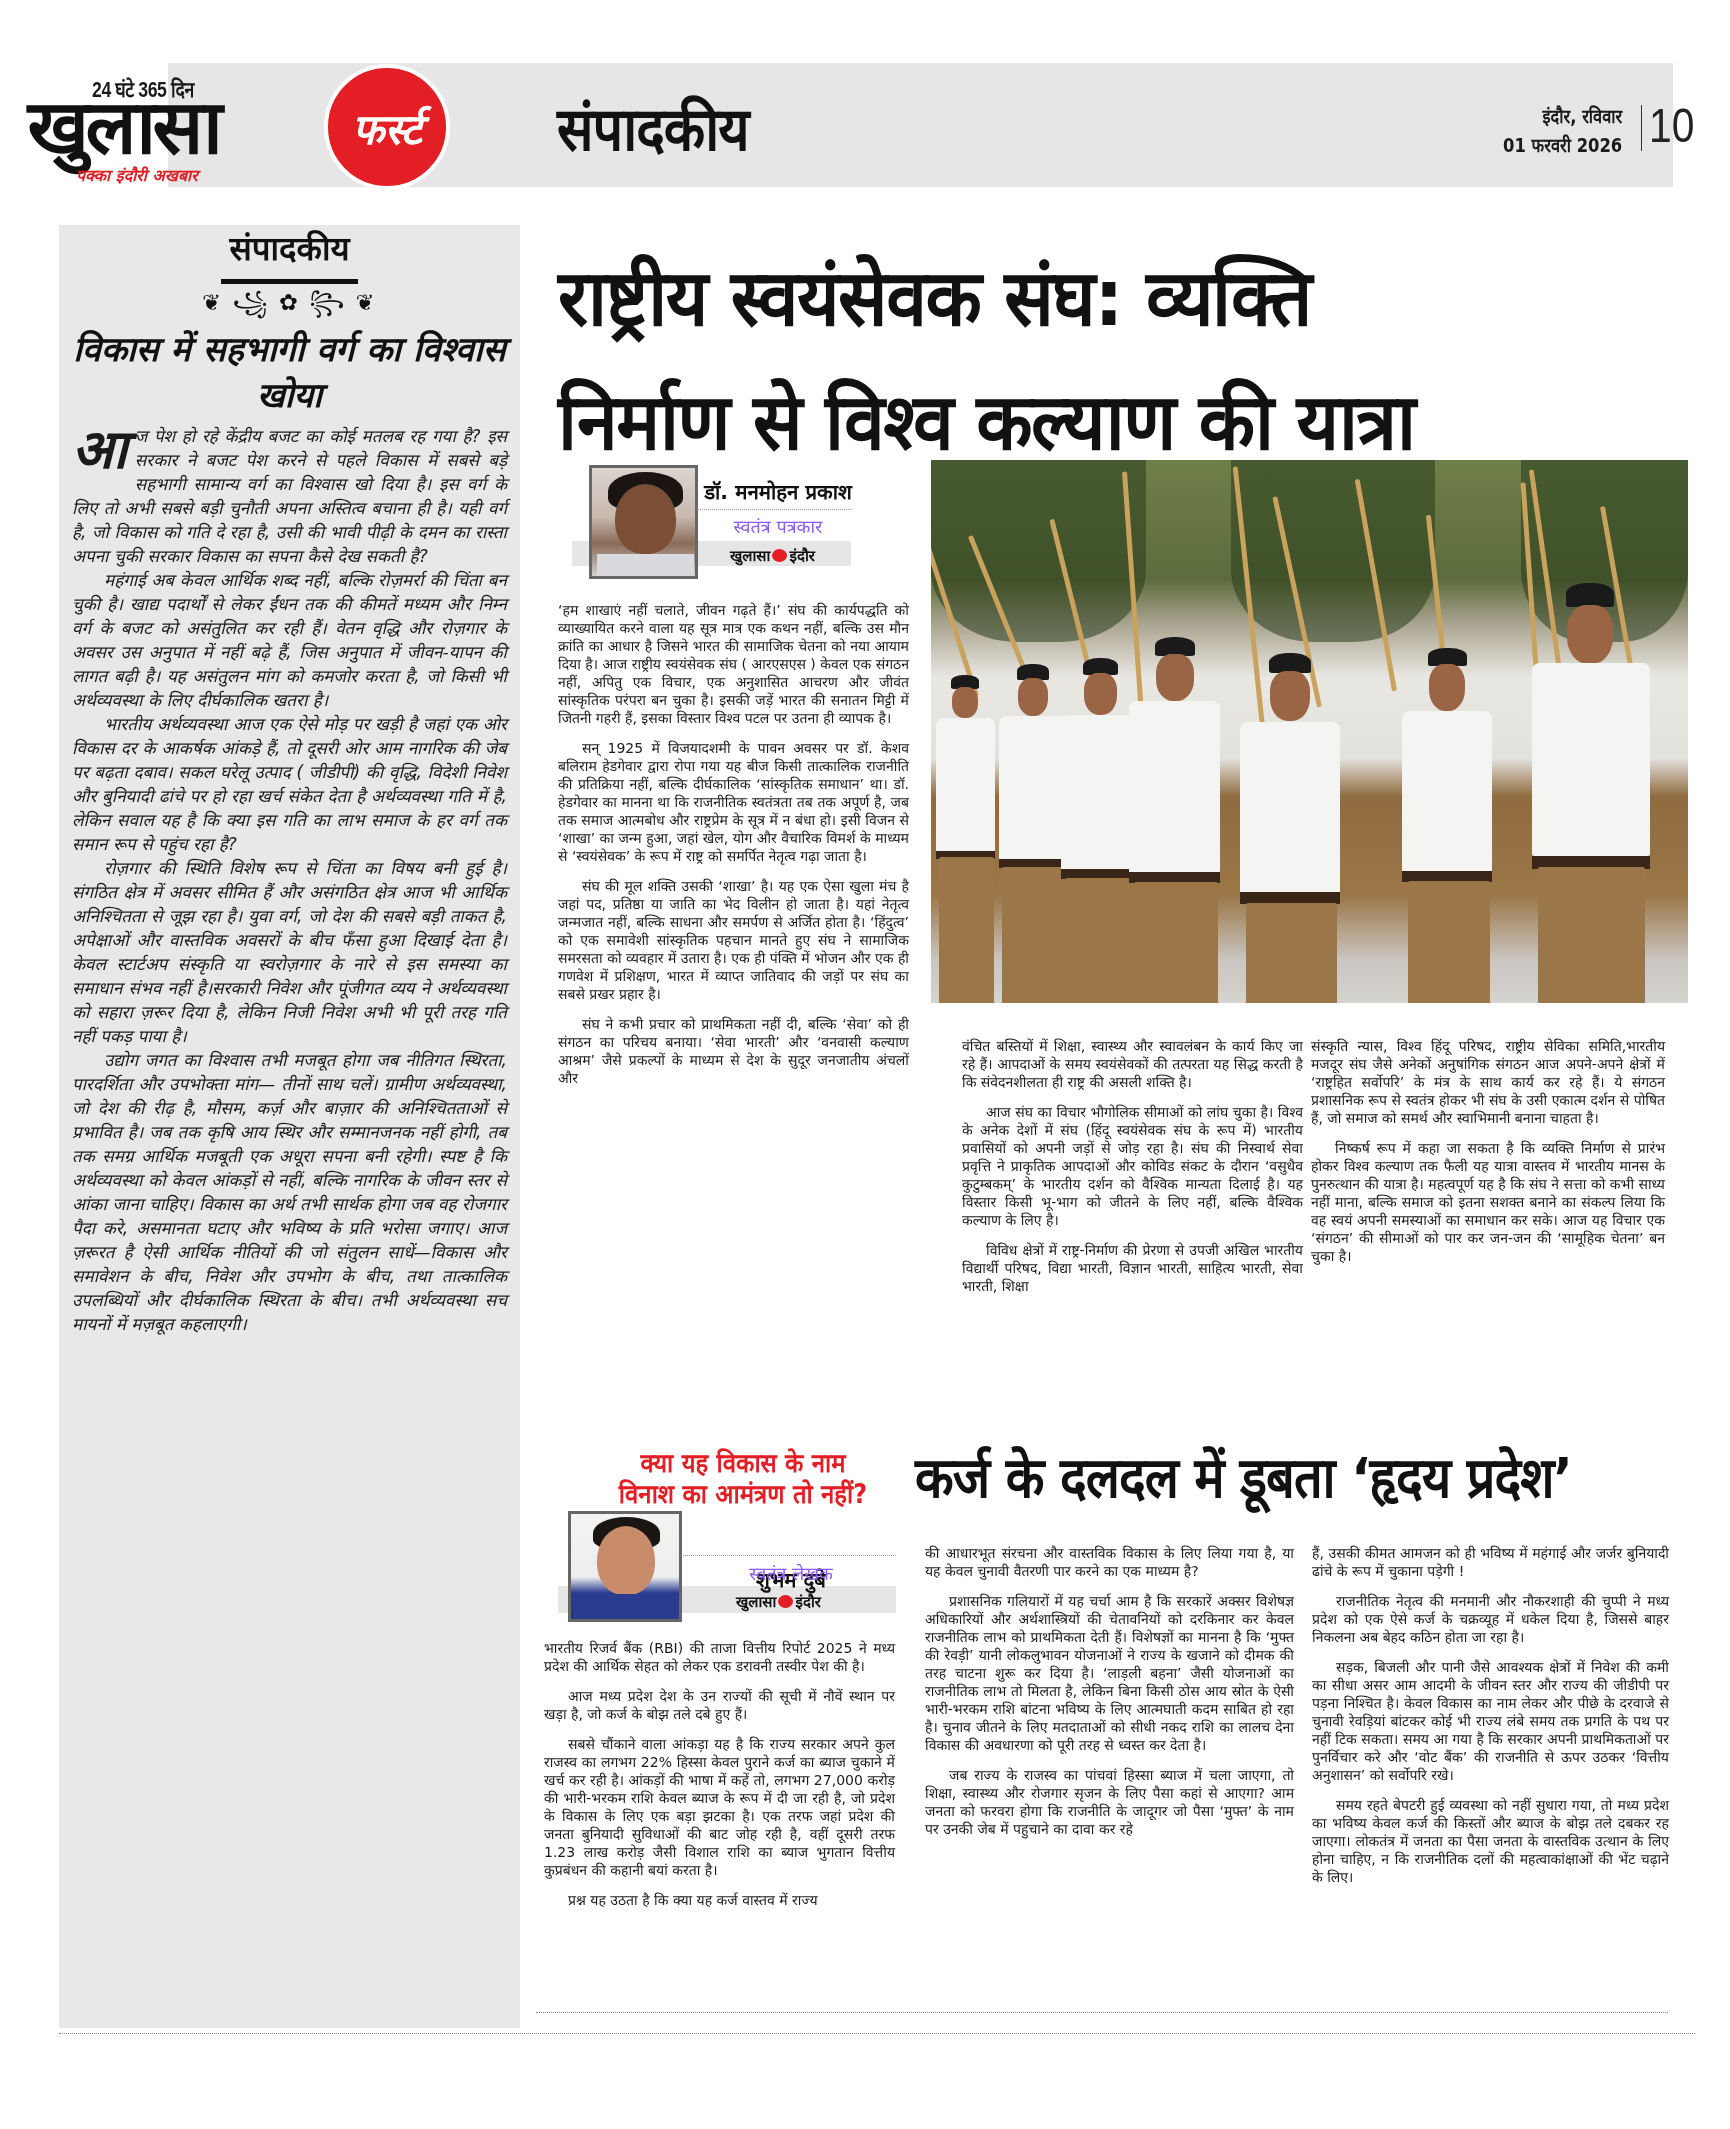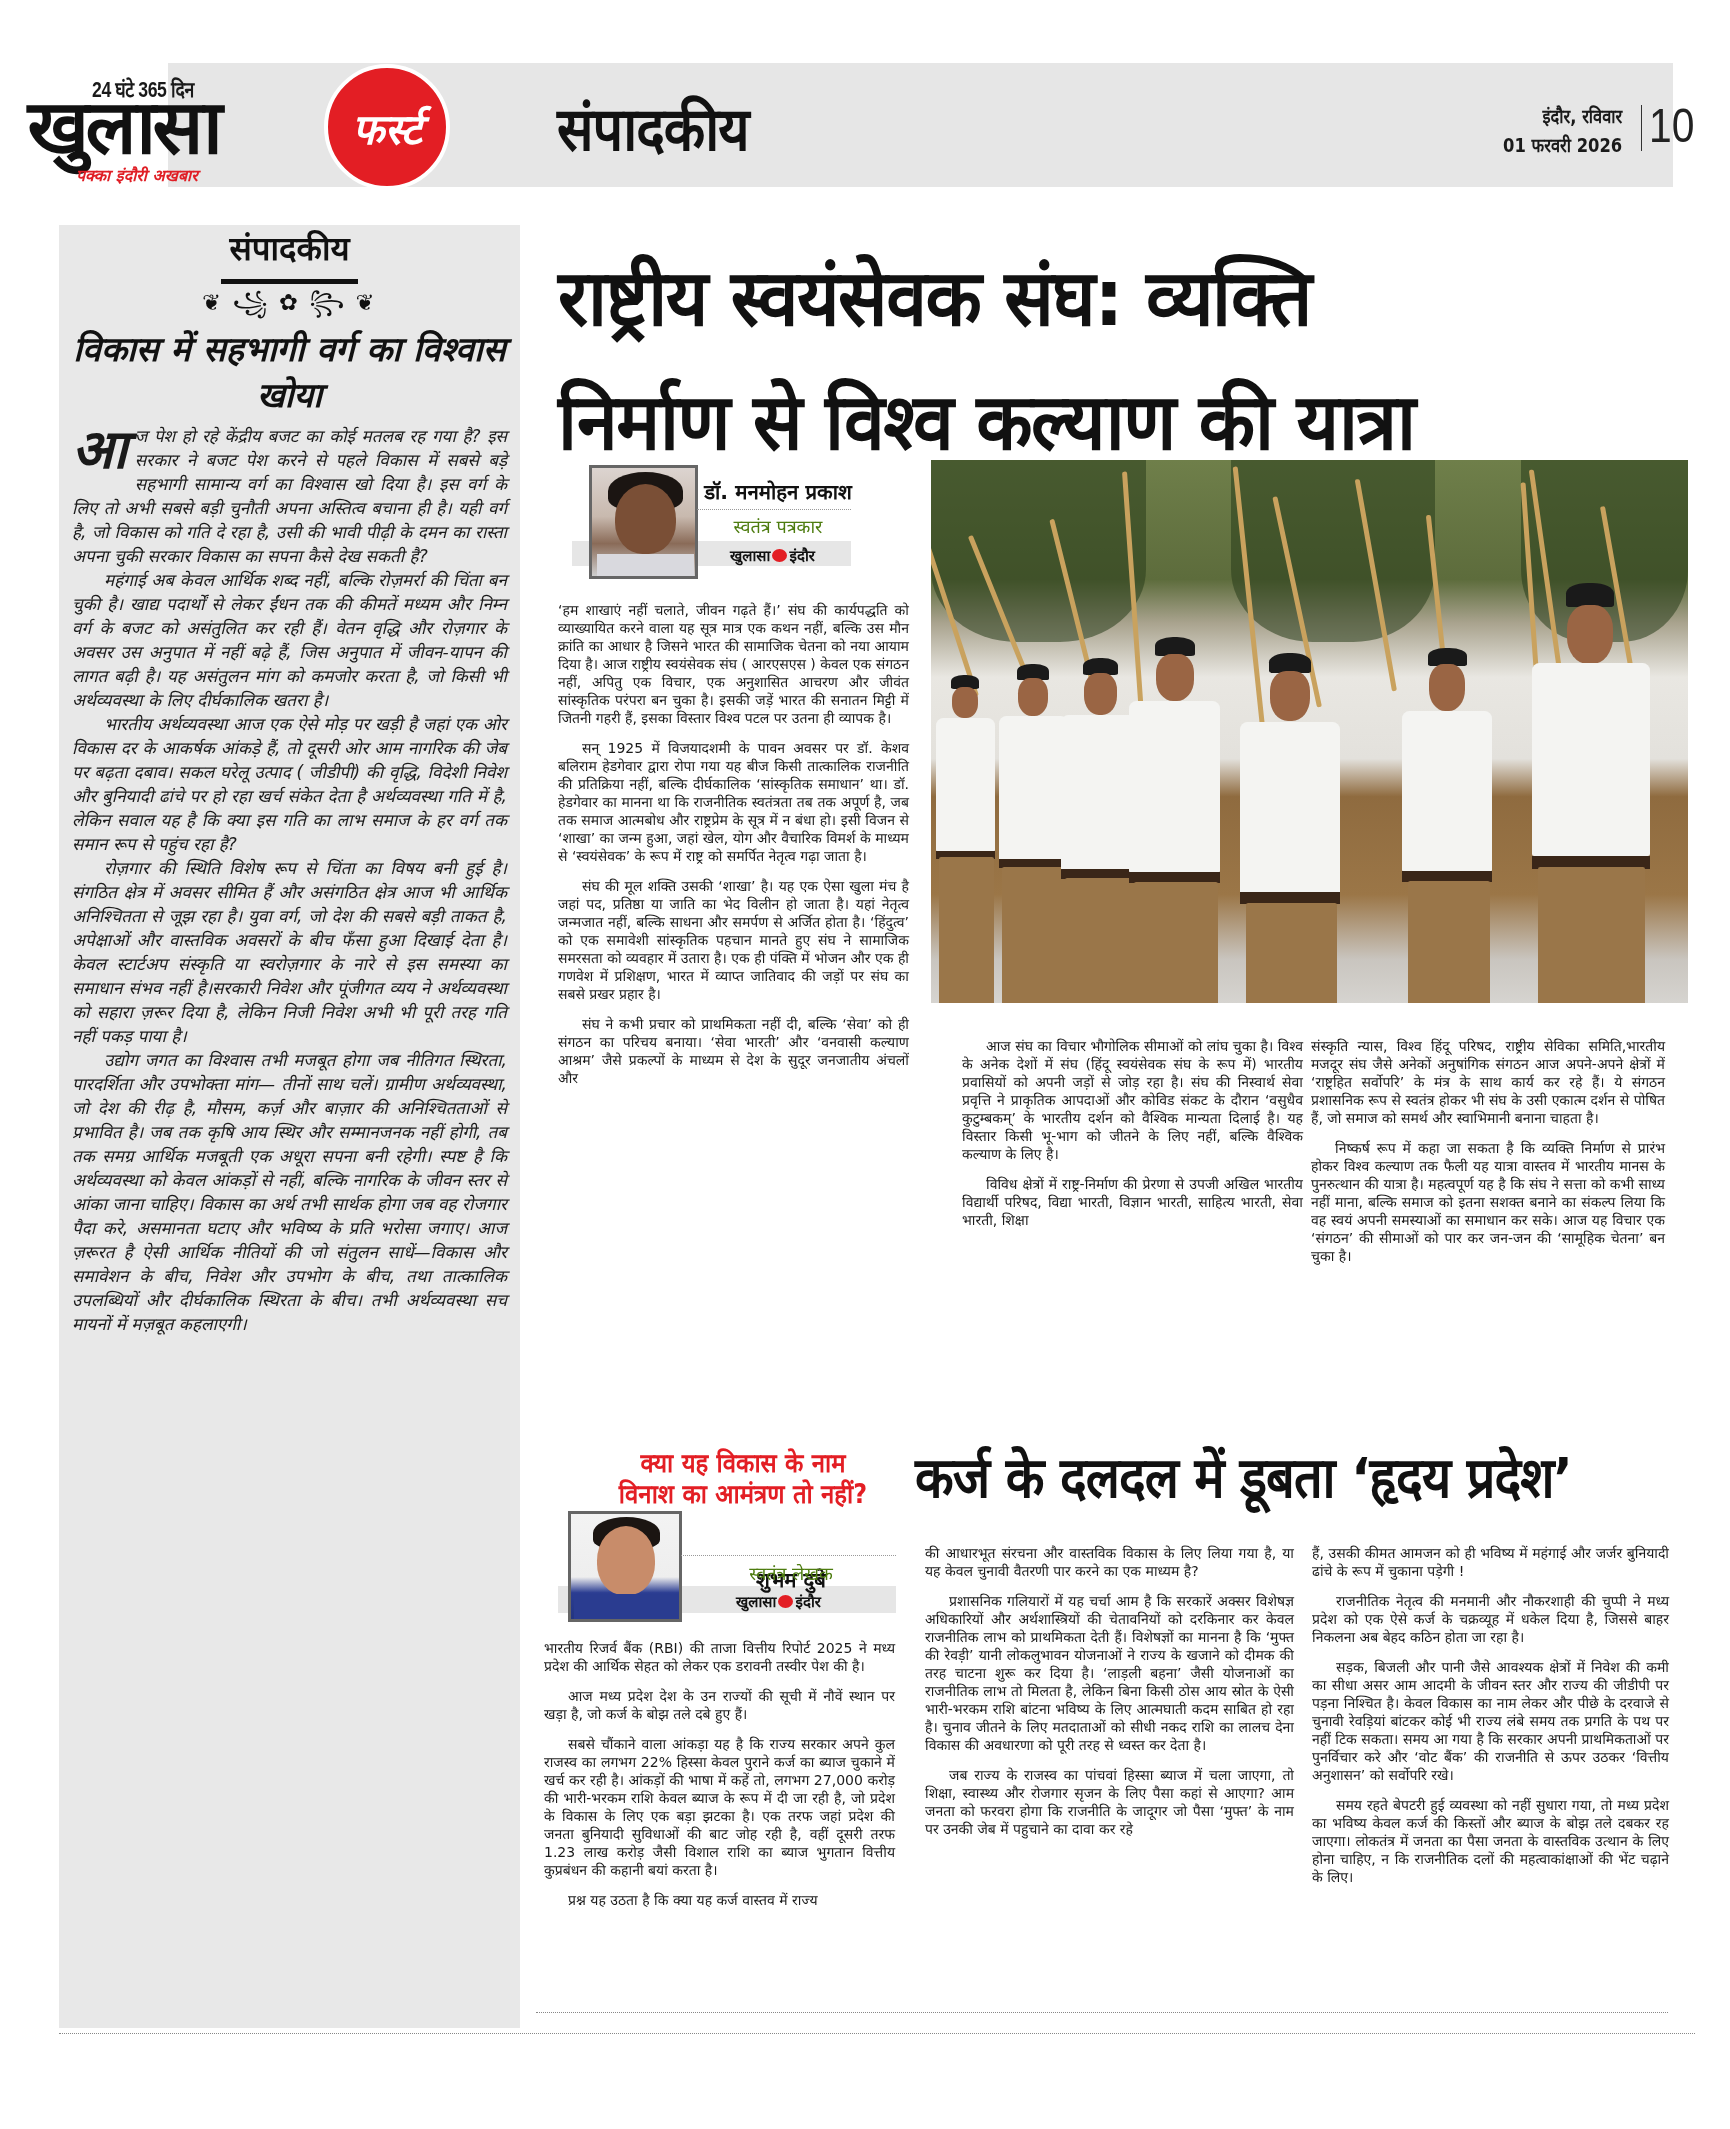--- a/index.html
+++ b/index.html
@@ -36,21 +36,21 @@
   .main-headline { position: absolute; left: 558px; top: 236px; width: 1127px; font-family: "DejaVu Sans", sans-serif; font-weight: 900; font-size: 78px; line-height: 124px; color: #111; letter-spacing: -1.6px; transform: scaleX(0.94); transform-origin: left; white-space: nowrap; }
 
   
   .author-box { position: absolute; }
   .author-bar { position: absolute; background: #e6e6e6; }
   .author-photo { position: absolute; border: 3.8px solid #666; background: linear-gradient(180deg,#dcd4d0 0%,#c8b9ae 45%,#8a6b58 70%,#cfcfcf 100%); overflow: hidden; }
   .author-photo .head { position: absolute; border-radius: 50% 50% 45% 45%; background: #7a4f36; }
   .author-photo .hair { position: absolute; border-radius: 50% 50% 30% 30%; background: #1b1512; }
   .author-photo .shirt { position: absolute; }
   .author-name { position: absolute; text-align: center; font-family: "DejaVu Sans", sans-serif; font-weight: 700; font-size: 20.4px; color: #111; white-space: nowrap; }
-  .author-role { position: absolute; text-align: center; font-family: "DejaVu Sans", sans-serif; font-size: 18px; color: #4d7c0f; white-space: nowrap; }
+  .author-role { position: absolute; text-align: center; font-family: "DejaVu Sans", sans-serif; font-size: 18px; color: #8b5cf6; white-space: nowrap; }
   .author-dots { position: absolute; border-top: 1.1px dotted #999; }
   .author-logo { position: absolute; font-family: "DejaVu Sans", sans-serif; font-weight: 900; font-size: 15px; color: #111; white-space: nowrap; display: flex; align-items: center; gap: 2.1px; }
   .author-logo .dot { display: inline-block; width: 15px; height: 13px; border-radius: 50%; background: #e31e24; }
 
   
   .col { position: absolute; font-family: "DejaVu Sans", sans-serif; font-size: 14px; line-height: 18px; color: #1a1a1a; text-align: justify; }
   .col p { text-indent: 24px; margin-top: 12px; }
   .col p.noindent { text-indent: 0; }
 
   
@@ -193,20 +193,21 @@
   </div>
 </div>
 
 <div class="col" style="left:558px;top:589px;width:351px;">
   <p class="noindent">‘हम शाखाएं नहीं चलाते, जीवन गढ़ते हैं।’ संघ की कार्यपद्धति को व्याख्यायित करने वाला यह सूत्र मात्र एक कथन नहीं, बल्कि उस मौन क्रांति का आधार है जिसने भारत की सामाजिक चेतना को नया आयाम दिया है। आज राष्ट्रीय स्वयंसेवक संघ ( आरएसएस ) केवल एक संगठन नहीं, अपितु एक विचार, एक अनुशासित आचरण और जीवंत सांस्कृतिक परंपरा बन चुका है। इसकी जड़ें भारत की सनातन मिट्टी में जितनी गहरी हैं, इसका विस्तार विश्व पटल पर उतना ही व्यापक है।</p>
   <p>सन् 1925 में विजयादशमी के पावन अवसर पर डॉ. केशव बलिराम हेडगेवार द्वारा रोपा गया यह बीज किसी तात्कालिक राजनीति की प्रतिक्रिया नहीं, बल्कि दीर्घकालिक ‘सांस्कृतिक समाधान’ था। डॉ. हेडगेवार का मानना था कि राजनीतिक स्वतंत्रता तब तक अपूर्ण है, जब तक समाज आत्मबोध और राष्ट्रप्रेम के सूत्र में न बंधा हो। इसी विजन से ‘शाखा’ का जन्म हुआ, जहां खेल, योग और वैचारिक विमर्श के माध्यम से ‘स्वयंसेवक’ के रूप में राष्ट्र को समर्पित नेतृत्व गढ़ा जाता है।</p>
   <p>संघ की मूल शक्ति उसकी ‘शाखा’ है। यह एक ऐसा खुला मंच है जहां पद, प्रतिष्ठा या जाति का भेद विलीन हो जाता है। यहां नेतृत्व जन्मजात नहीं, बल्कि साधना और समर्पण से अर्जित होता है। ‘हिंदुत्व’ को एक समावेशी सांस्कृतिक पहचान मानते हुए संघ ने सामाजिक समरसता को व्यवहार में उतारा है। एक ही पंक्ति में भोजन और एक ही गणवेश में प्रशिक्षण, भारत में व्याप्त जातिवाद की जड़ों पर संघ का सबसे प्रखर प्रहार है।</p>
   <p>संघ ने कभी प्रचार को प्राथमिकता नहीं दी, बल्कि ‘सेवा’ को ही संगठन का परिचय बनाया। ‘सेवा भारती’ और ‘वनवासी कल्याण आश्रम’ जैसे प्रकल्पों के माध्यम से देश के सुदूर जनजातीय अंचलों और</p>
 </div>
 <div class="col" style="left:962px;top:1025px;width:341px;">
+  <p class="noindent">वंचित बस्तियों में शिक्षा, स्वास्थ्य और स्वावलंबन के कार्य किए जा रहे हैं। आपदाओं के समय स्वयंसेवकों की तत्परता यह सिद्ध करती है कि संवेदनशीलता ही राष्ट्र की असली शक्ति है।</p>
   <p>आज संघ का विचार भौगोलिक सीमाओं को लांघ चुका है। विश्व के अनेक देशों में संघ (हिंदू स्वयंसेवक संघ के रूप में) भारतीय प्रवासियों को अपनी जड़ों से जोड़ रहा है। संघ की निस्वार्थ सेवा प्रवृत्ति ने प्राकृतिक आपदाओं और कोविड संकट के दौरान ‘वसुधैव कुटुम्बकम्’ के भारतीय दर्शन को वैश्विक मान्यता दिलाई है। यह विस्तार किसी भू-भाग को जीतने के लिए नहीं, बल्कि वैश्विक कल्याण के लिए है।</p>
   <p>विविध क्षेत्रों में राष्ट्र-निर्माण की प्रेरणा से उपजी अखिल भारतीय विद्यार्थी परिषद, विद्या भारती, विज्ञान भारती, साहित्य भारती, सेवा भारती, शिक्षा</p>
 </div>
 <div class="col" style="left:1311px;top:1025px;width:354px;">
   <p class="noindent">संस्कृति न्यास, विश्व हिंदू परिषद, राष्ट्रीय सेविका समिति,भारतीय मजदूर संघ जैसे अनेकों अनुषांगिक संगठन आज अपने-अपने क्षेत्रों में ‘राष्ट्रहित सर्वोपरि’ के मंत्र के साथ कार्य कर रहे हैं। ये संगठन प्रशासनिक रूप से स्वतंत्र होकर भी संघ के उसी एकात्म दर्शन से पोषित हैं, जो समाज को समर्थ और स्वाभिमानी बनाना चाहता है।</p>
   <p>निष्कर्ष रूप में कहा जा सकता है कि व्यक्ति निर्माण से प्रारंभ होकर विश्व कल्याण तक फैली यह यात्रा वास्तव में भारतीय मानस के पुनरुत्थान की यात्रा है। महत्वपूर्ण यह है कि संघ ने सत्ता को कभी साध्य नहीं माना, बल्कि समाज को इतना सशक्त बनाने का संकल्प लिया कि वह स्वयं अपनी समस्याओं का समाधान कर सके। आज यह विचार एक ‘संगठन’ की सीमाओं को पार कर जन-जन की ‘सामूहिक चेतना’ बन चुका है।</p>
 </div>
 
 <div class="red-headline">
   <div>क्या यह विकास के नाम</div>

